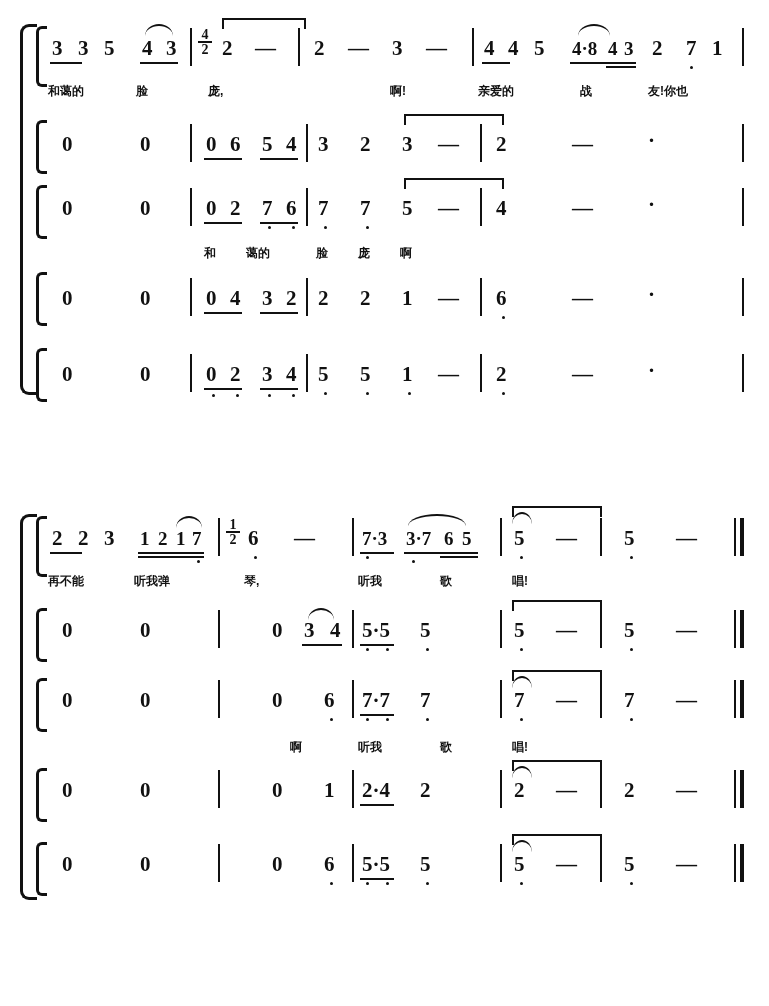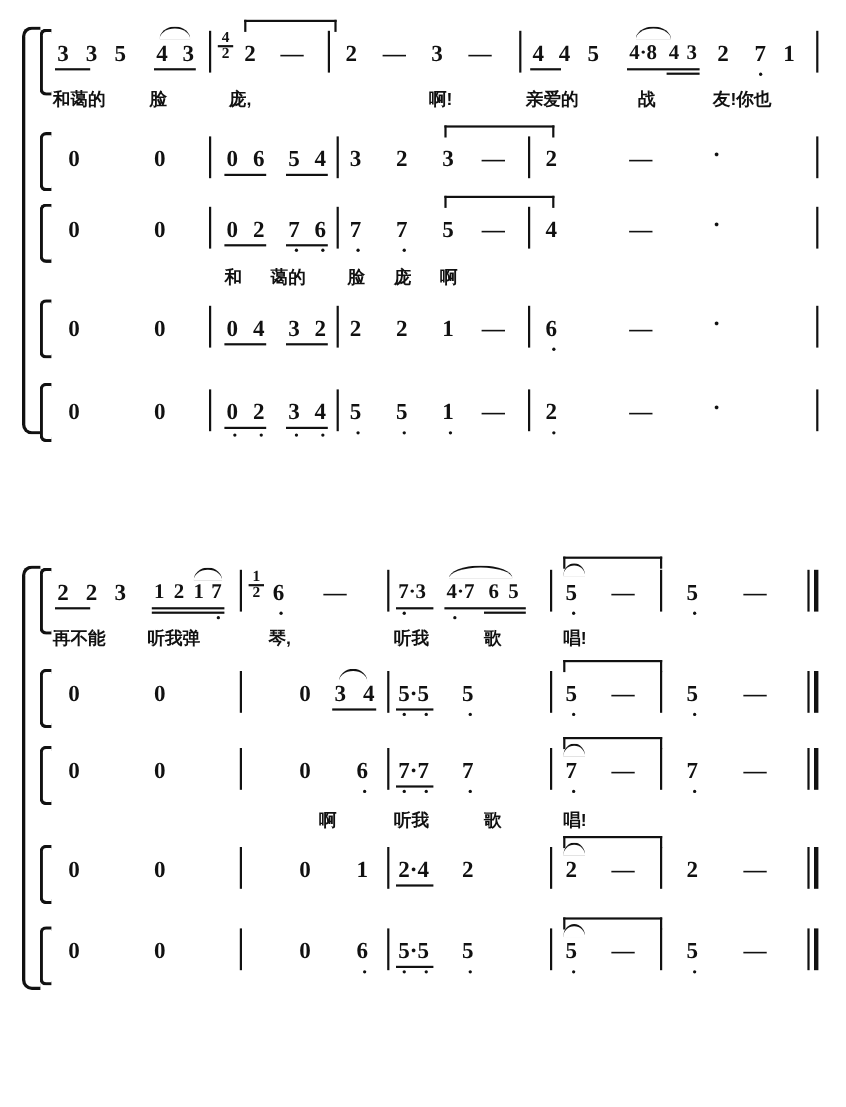--- a/index.html
+++ b/index.html
@@ -113,21 +113,21 @@
   .timesig .den {
     border-top: 2px solid #111;
     padding-top: 0px;
   }
 
   
   .lyric {
     position: absolute;
     font-family: "Liberation Sans", sans-serif;
     font-weight: bold;
-    font-size: 16px;
+    font-size: 12px;
     line-height: 18px;
     color: #111;
     white-space: nowrap;
   }
 
   
   .page-num {
     position: absolute;
     left: 0;
     right: 0;
@@ -414,21 +414,21 @@
       <div class="num" style="left:248px;top:38px;">6</div>
       <div class="dot" style="left:254px;top:66px;"></div>
       <div class="dash" style="left:294px;top:38px;">—</div>
 
       <div class="barline" style="left:352px;top:28px;height:38px;"></div>
 
       <div class="num small" style="left:362px;top:38px;">7·3</div>
       <div class="dot" style="left:366px;top:66px;"></div>
       <div class="beam" style="left:360px;top:62px;width:34px;"></div>
       <div class="slur" style="left:408px;top:24px;width:58px;"></div>
-      <div class="num small" style="left:406px;top:38px;">4·7</div>
+      <div class="num small" style="left:406px;top:38px;">3·7</div>
       <div class="num small" style="left:444px;top:38px;">6</div>
       <div class="num small" style="left:462px;top:38px;">5</div>
       <div class="beam" style="left:404px;top:62px;width:74px;"></div>
       <div class="beam" style="left:440px;top:66px;width:38px;"></div>
       <div class="dot" style="left:412px;top:70px;"></div>
 
       <div class="barline" style="left:500px;top:28px;height:38px;"></div>
 
       <div class="slur" style="left:512px;top:22px;width:20px;"></div>
       <div class="pbracket" style="left:512px;top:16px;width:86px;"></div>

